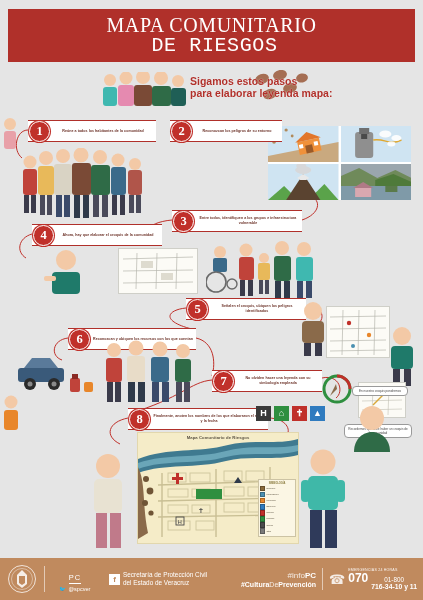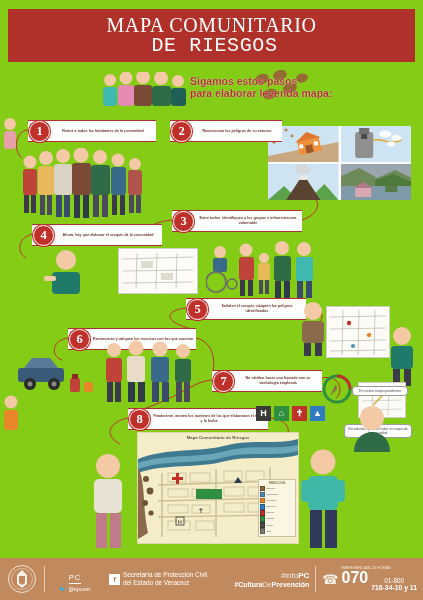--- a/index.html
+++ b/index.html
@@ -2,21 +2,21 @@
 <html><head>
 <meta charset="utf-8">
 <style>
   html,body{margin:0;padding:0;}
   body{
     width:423px;height:600px;overflow:hidden;
     background:#ffffff;
     font-family:"Liberation Sans", sans-serif;
     position:relative;
   }
-  #root{position:relative;width:423px;height:600px;overflow:hidden;background:#84cc16;}
+  #root{position:relative;width:423px;height:600px;overflow:hidden;background:#e5e5e5;}
 
   
   .header-band{
     position:absolute;left:8px;top:9px;width:407px;height:53px;
     background:#b0302a;
     display:flex;flex-direction:column;align-items:center;justify-content:center;
   }
   .header-line1{
     font-family:"Liberation Serif", serif;
     color:#fff;font-size:20px;letter-spacing:.6px;line-height:1.02;
@@ -148,21 +148,21 @@
   .tag1{font-size:8px;font-weight:bold;}
   .tag2{font-size:7px;font-weight:bold;margin-top:1px;}
   .tag-lite{font-weight:normal;opacity:.82;}
   .footer-phone{
     border-left:1px solid rgba(255,255,255,.55);
     padding-left:6px;padding-right:6px;color:#fff;display:flex;align-items:center;gap:3px;
   }
   .phone-ico{font-size:13px;opacity:.85;}
   .phone-txt .emg{font-size:3.6px;letter-spacing:.2px;opacity:.9;}
   .phone-main{display:flex;align-items:baseline;gap:3px;}
-  .phone-070{font-size:16px;font-weight:bold;line-height:1;}
+  .phone-070{font-size:12px;font-weight:bold;line-height:1;}
   .phone-alt{font-size:6.3px;line-height:1.12;text-align:center;}
   .phone-alt b{font-size:6.8px;}
 </style>
 </head>
 <body>
 
 <div id="root">
 
   <div class="header-band">
     <div class="header-line1">Mapa Comunitario</div>

